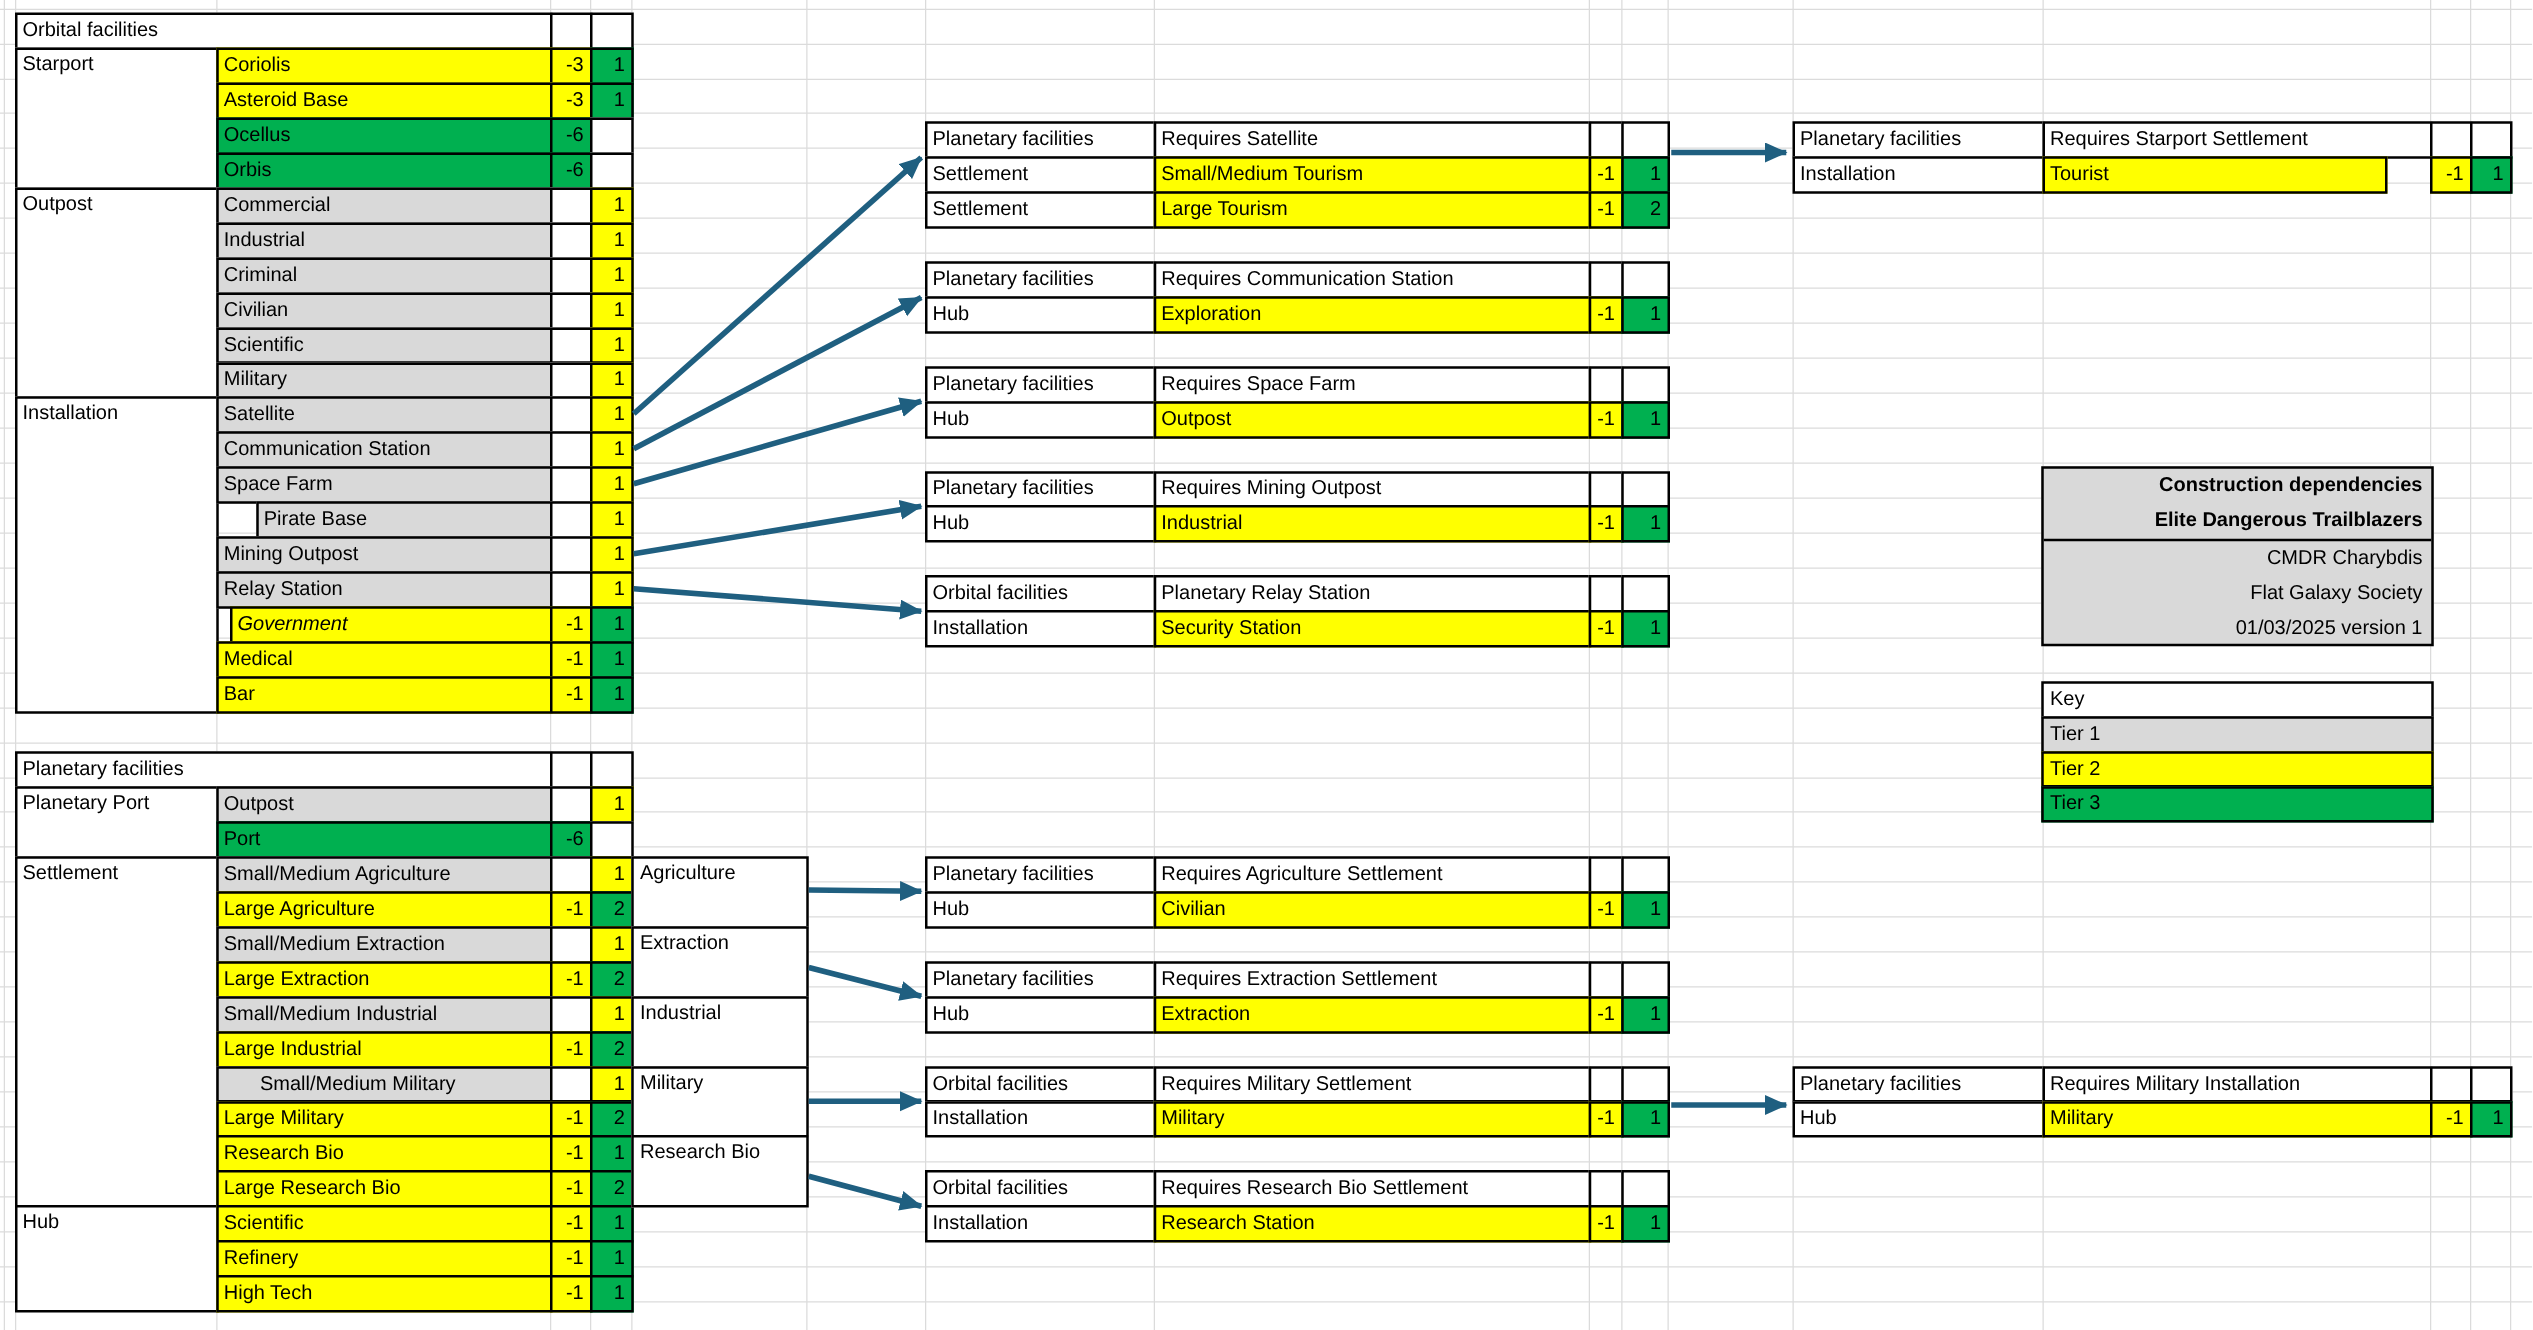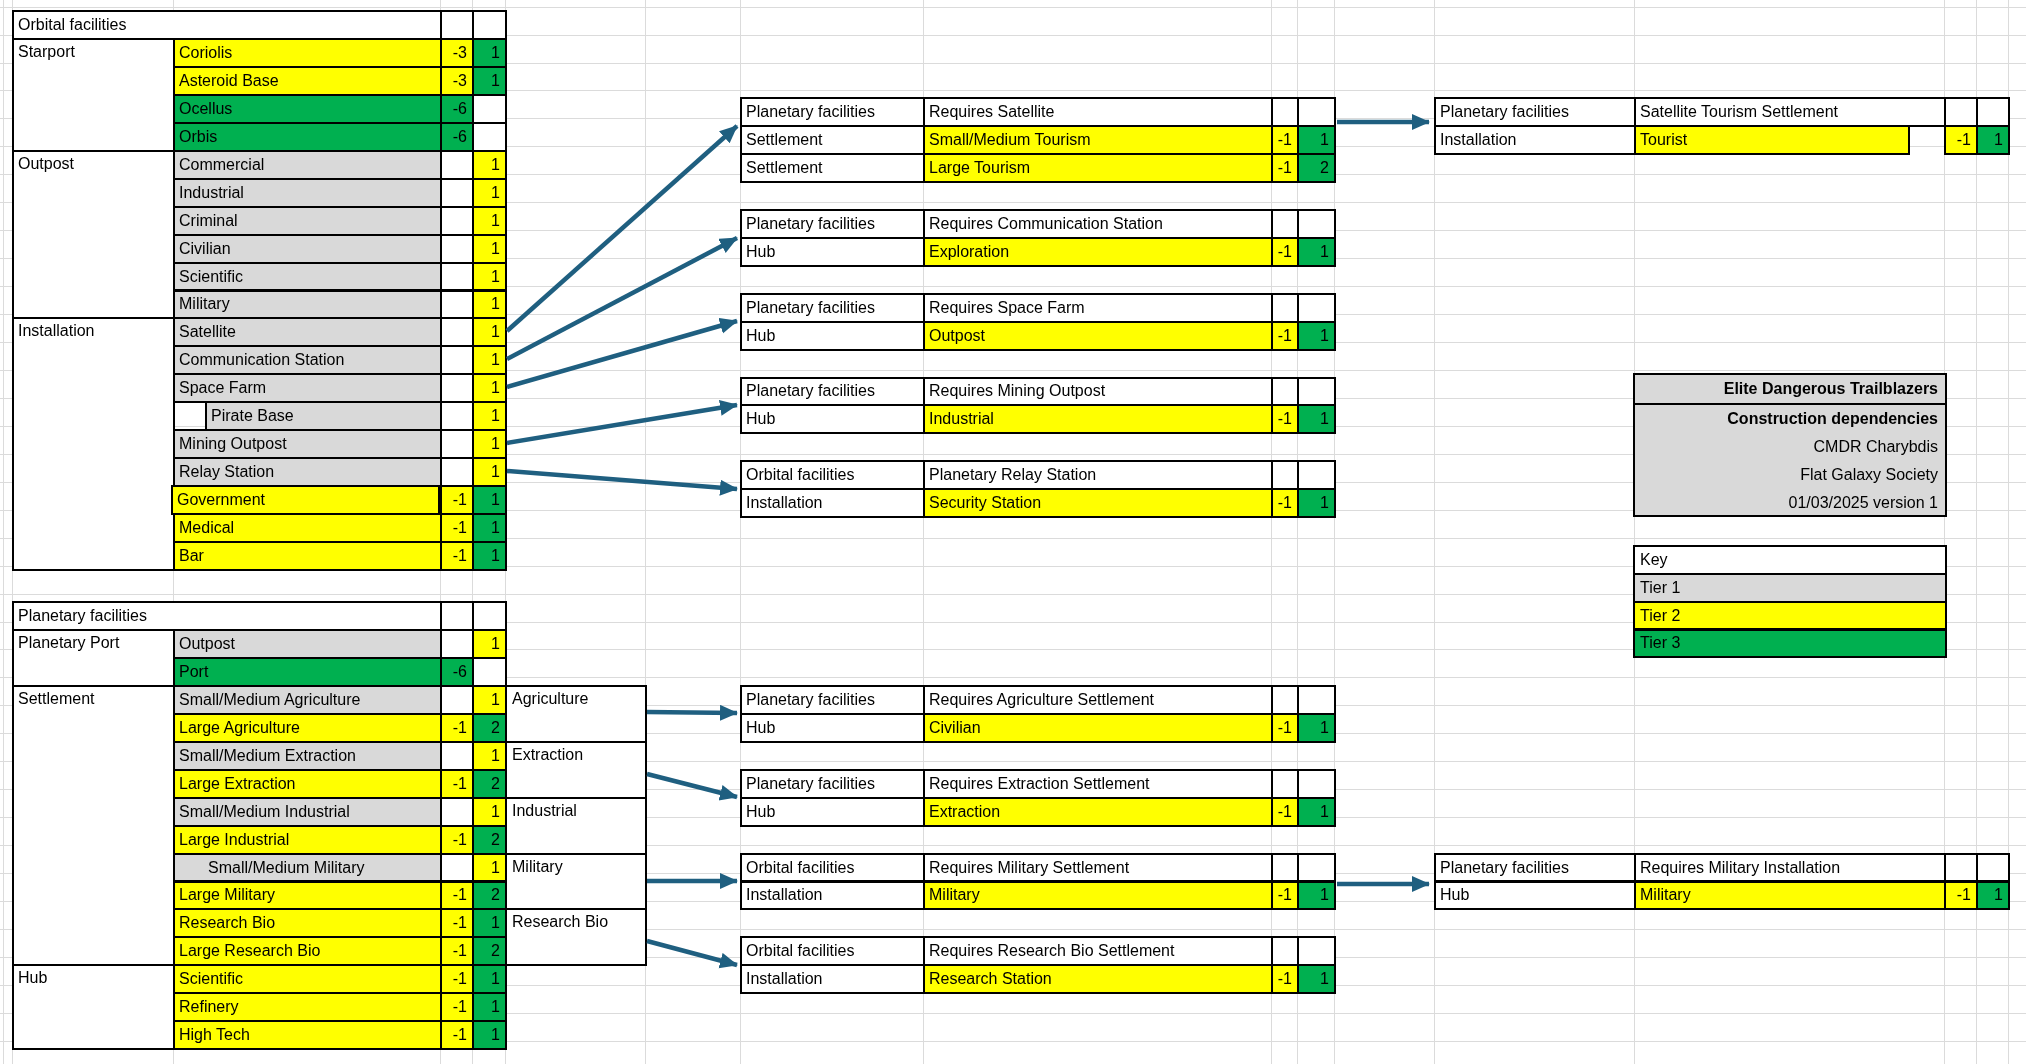--- a/index.html
+++ b/index.html
@@ -61,22 +61,22 @@
       <line x1="507" y1="471" x2="737" y2="489" marker-end="url(#ah)"></line>
       <line x1="1337" y1="122" x2="1429" y2="122" marker-end="url(#ah)"></line>
       <line x1="647" y1="712" x2="737" y2="713" marker-end="url(#ah)"></line>
       <line x1="647" y1="774" x2="737" y2="797" marker-end="url(#ah)"></line>
       <line x1="647" y1="881" x2="737" y2="881" marker-end="url(#ah)"></line>
       <line x1="647" y1="941" x2="737" y2="965" marker-end="url(#ah)"></line>
       <line x1="1337" y1="884" x2="1429" y2="884" marker-end="url(#ah)"></line>
     </svg>
 
   <div id="title-block">
+    <div class="tb-row bold">Construction dependencies</div>
     <div class="tb-row bold first">Elite Dangerous Trailblazers</div>
-    <div class="tb-row bold">Construction dependencies</div>
     <div class="tb-row">CMDR Charybdis</div>
     <div class="tb-row">Flat Galaxy Society</div>
     <div class="tb-row">01/03/2025 version 1</div>
   </div>
 
   <div class="key-row" id="key-title">Key</div>
   <div class="key-row" id="key-tier1">Tier 1</div>
   <div class="key-row" id="key-tier2">Tier 2</div>
   <div class="key-row" id="key-tier3">Tier 3</div>
 
@@ -182,21 +182,21 @@
     <div class="cell t2 num" style="left: 472px; top: 373.35px; width: 35px; height: 29.95px;">1</div>
     <div class="cell t1" style="left: 173px; top: 401.3px; width: 249px; height: 29.95px; margin-left: 32px;">Pirate Base</div>
     <div class="cell num" style="left: 440px; top: 401.3px; width: 34px; height: 29.95px;"></div>
     <div class="cell t2 num" style="left: 472px; top: 401.3px; width: 35px; height: 29.95px;">1</div>
     <div class="cell t1" style="left: 173px; top: 429.25px; width: 269px; height: 29.95px;">Mining Outpost</div>
     <div class="cell num" style="left: 440px; top: 429.25px; width: 34px; height: 29.95px;"></div>
     <div class="cell t2 num" style="left: 472px; top: 429.25px; width: 35px; height: 29.95px;">1</div>
     <div class="cell t1" style="left: 173px; top: 457.2px; width: 269px; height: 29.95px;">Relay Station</div>
     <div class="cell num" style="left: 440px; top: 457.2px; width: 34px; height: 29.95px;"></div>
     <div class="cell t2 num" style="left: 472px; top: 457.2px; width: 35px; height: 29.95px;">1</div>
-    <div class="cell t2" style="left: 171px; top: 485.15px; width: 269px; height: 29.95px;">Government</div>
+    <div class="cell t2" style="left: 184px; top: 485.15px; width: 269px; height: 29.95px; font-style: italic;">Government</div>
     <div class="cell t2 num" style="left: 440px; top: 485.15px; width: 34px; height: 29.95px;">-1</div>
     <div class="cell t3 num" style="left: 472px; top: 485.15px; width: 35px; height: 29.95px;">1</div>
     <div class="cell t2" style="left: 173px; top: 513.1px; width: 269px; height: 29.95px;">Medical</div>
     <div class="cell t2 num" style="left: 440px; top: 513.1px; width: 34px; height: 29.95px;">-1</div>
     <div class="cell t3 num" style="left: 472px; top: 513.1px; width: 35px; height: 29.95px;">1</div>
     <div class="cell t2" style="left: 173px; top: 541.05px; width: 269px; height: 29.95px;">Bar</div>
     <div class="cell t2 num" style="left: 440px; top: 541.05px; width: 34px; height: 29.95px;">-1</div>
     <div class="cell t3 num" style="left: 472px; top: 541.05px; width: 35px; height: 29.95px;">1</div>
     <div class="cell" style="left: 12px; top: 601px; width: 430px; height: 29.95px;">Planetary facilities</div>
     <div class="cell" style="left: 440px; top: 601px; width: 34px; height: 29.95px;"></div>
@@ -319,21 +319,21 @@
     <div class="cell t3 num" style="left: 1297px; top: 880.5px; width: 39px; height: 29.95px;">1</div>
     <div class="cell" style="left: 740px; top: 936.4px; width: 185px; height: 29.95px;">Orbital facilities</div>
     <div class="cell" style="left: 923px; top: 936.4px; width: 350px; height: 29.95px;">Requires Research Bio Settlement</div>
     <div class="cell" style="left: 1271px; top: 936.4px; width: 28px; height: 29.95px;"></div>
     <div class="cell" style="left: 1297px; top: 936.4px; width: 39px; height: 29.95px;"></div>
     <div class="cell" style="left: 740px; top: 964.35px; width: 185px; height: 29.95px;">Installation</div>
     <div class="cell t2" style="left: 923px; top: 964.35px; width: 350px; height: 29.95px;">Research Station</div>
     <div class="cell t2 num" style="left: 1271px; top: 964.35px; width: 28px; height: 29.95px;">-1</div>
     <div class="cell t3 num" style="left: 1297px; top: 964.35px; width: 39px; height: 29.95px;">1</div>
     <div class="cell" style="left: 1434px; top: 97px; width: 202px; height: 29.95px;">Planetary facilities</div>
-    <div class="cell" style="left: 1634px; top: 97px; width: 312px; height: 29.95px;">Satellite Tourism Settlement</div>
+    <div class="cell" style="left: 1634px; top: 97px; width: 312px; height: 29.95px;">Requires Starport Settlement</div>
     <div class="cell" style="left: 1944px; top: 97px; width: 34px; height: 29.95px;"></div>
     <div class="cell" style="left: 1976px; top: 97px; width: 34px; height: 29.95px;"></div>
     <div class="cell" style="left: 1434px; top: 124.95px; width: 202px; height: 29.95px;">Installation</div>
     <div class="cell t2" style="left: 1634px; top: 124.95px; width: 276px; height: 29.95px;">Tourist</div>
     <div class="cell t2 num" style="left: 1944px; top: 124.95px; width: 34px; height: 29.95px;">-1</div>
     <div class="cell t3 num" style="left: 1976px; top: 124.95px; width: 34px; height: 29.95px;">1</div>
     <div class="cell" style="left: 1434px; top: 852.55px; width: 202px; height: 29.95px;">Planetary facilities</div>
     <div class="cell" style="left: 1634px; top: 852.55px; width: 312px; height: 29.95px;">Requires Military Installation</div>
     <div class="cell" style="left: 1944px; top: 852.55px; width: 34px; height: 29.95px;"></div>
     <div class="cell" style="left: 1976px; top: 852.55px; width: 34px; height: 29.95px;"></div>

